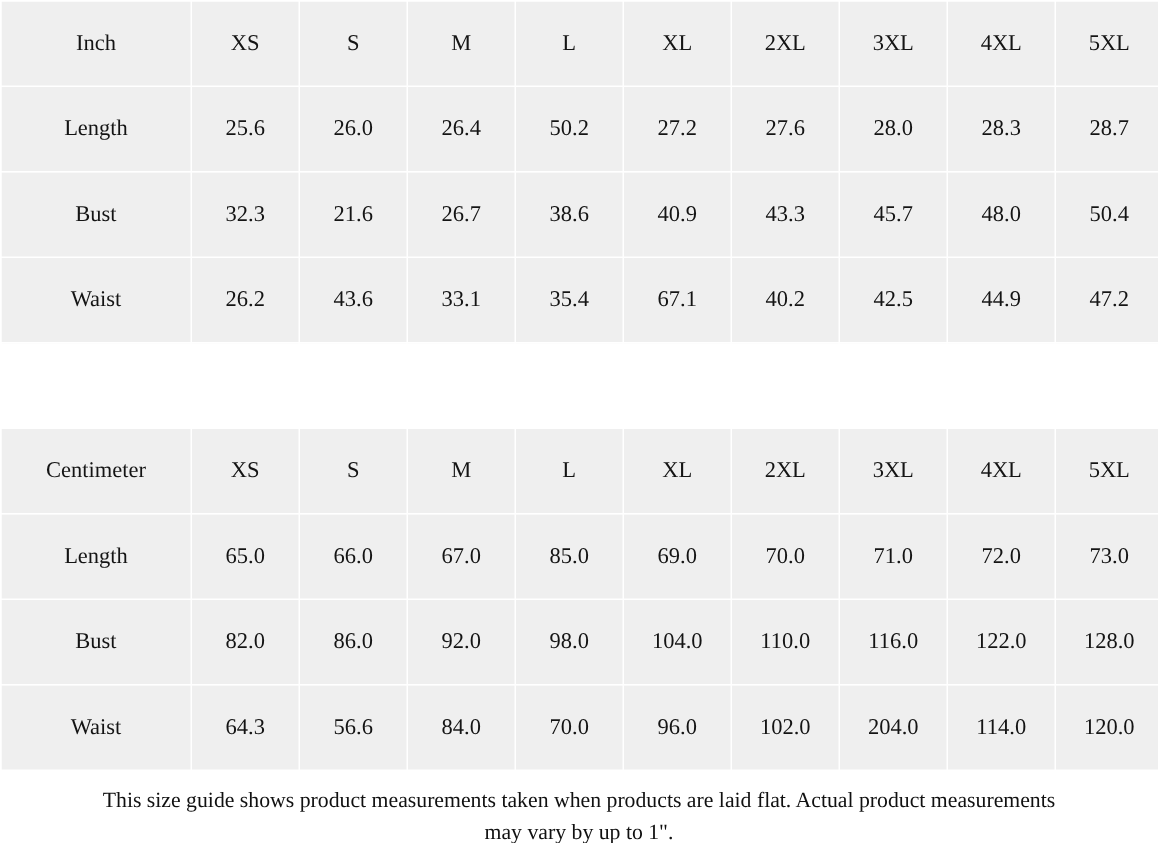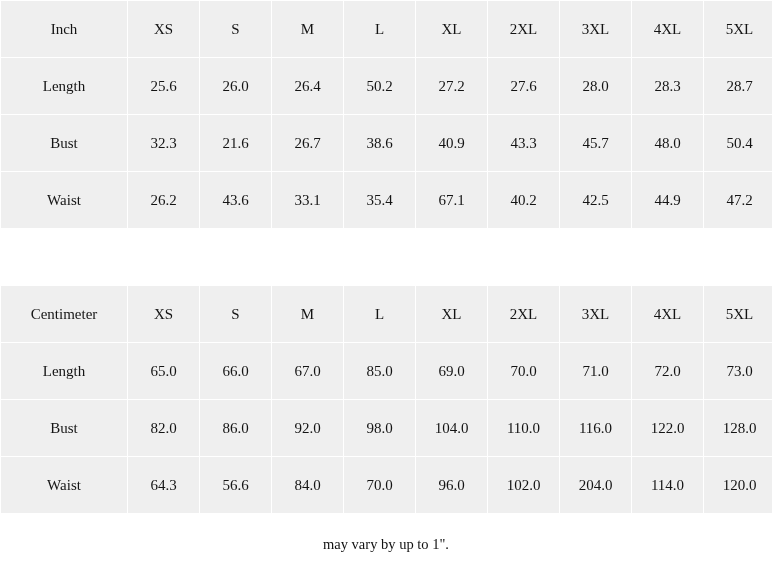--- a/index.html
+++ b/index.html
@@ -173,16 +173,17 @@
         <td class="col-cell">96.0</td>
         <td class="col-cell">102.0</td>
         <td class="col-cell">204.0</td>
         <td class="col-cell">114.0</td>
         <td class="col-cell">120.0</td>
       </tr>
     </tbody>
   </table>
 
   <div class="footer-note">
+    <span class="line">This size guide shows product measurements taken when products are laid flat. Actual product measurements</span>
     <span class="line">may vary by up to 1".</span>
   </div>
 
 </div>
 
 </body></html>

